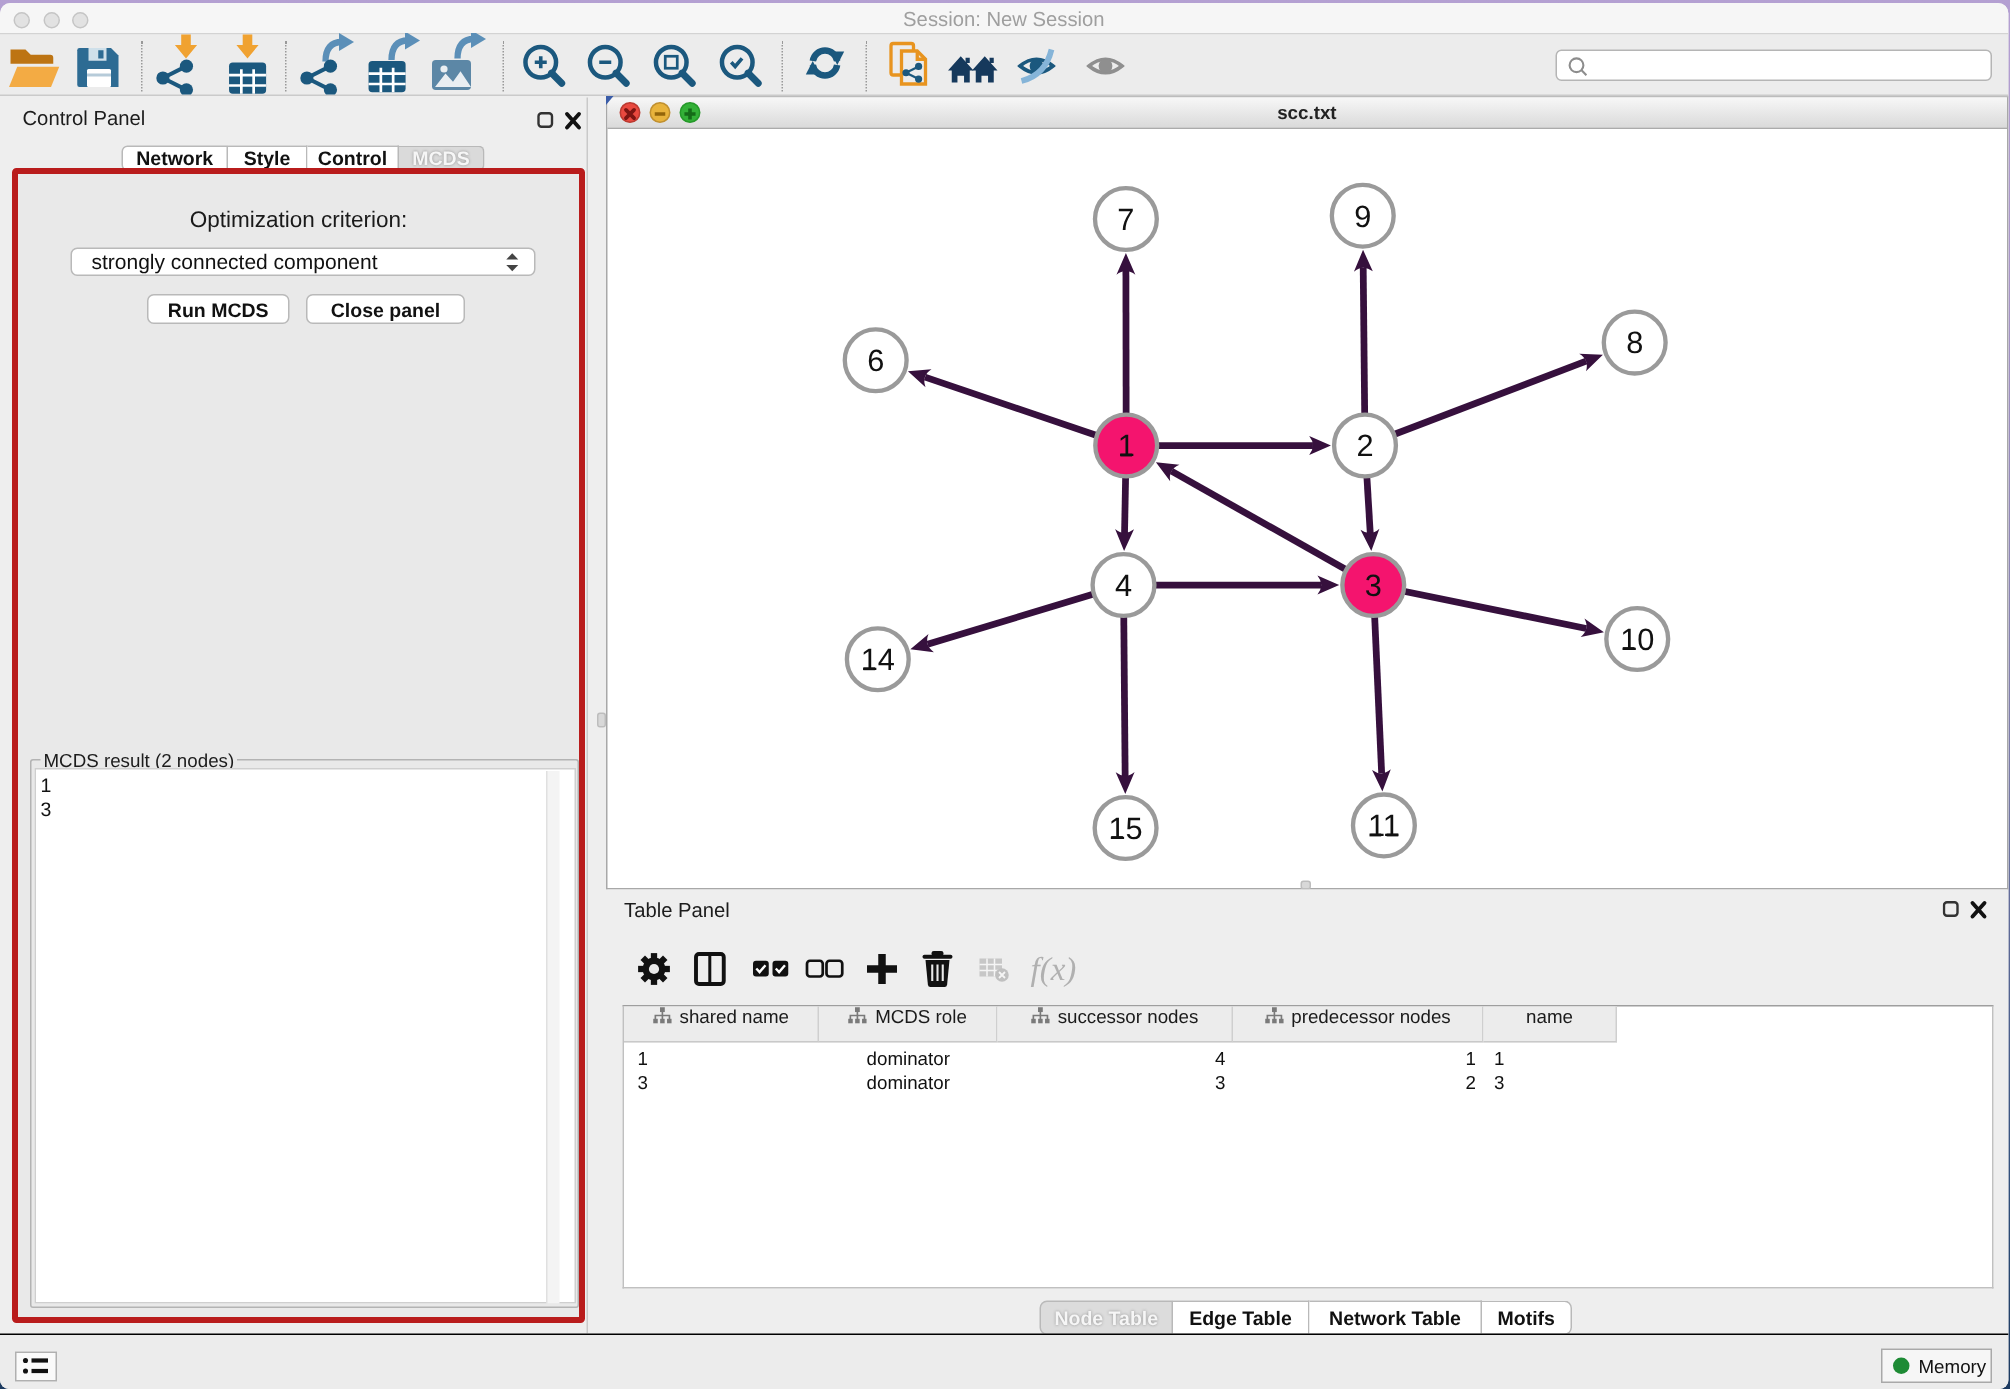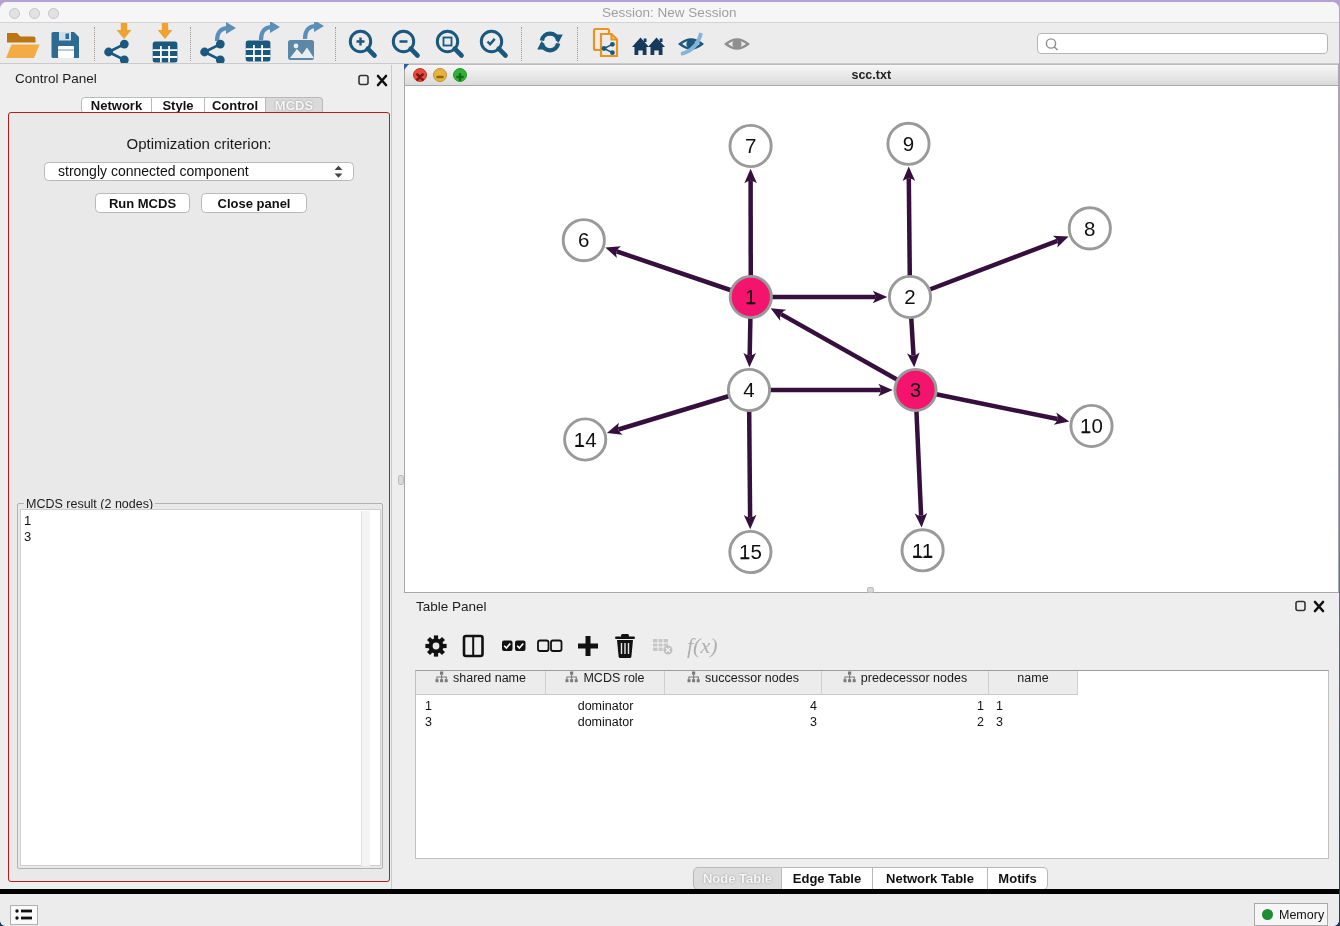--- a/index.html
+++ b/index.html
@@ -14,21 +14,21 @@
   background:#e2e2e2; border:1px solid #c5c5c5; }
 #title { position:absolute; top:3px; width:100%; text-align:center; font-size:13.5px; color:#9f9f9f; }
 #toolbar { position:absolute; left:0; top:21px; width:100%; height:41px; background:#ececec;
   border-bottom:1px solid #cacaca; }
 .vsep { position:absolute; top:4px; height:34px; width:0px; border-left:1px dotted #999; }
 #search { position:absolute; left:1037px; top:9.5px; width:291px; height:21px; background:#fff;
   border:1px solid #b5b5b5; border-radius:4px; }
 #cpanel { position:absolute; left:0; top:63px; width:392px; height:824px; background:#eeeeee; border-right:1px solid #c9c9c9; }
 .phead { font-size:13.5px; color:#1c1c1c; }
 #cp-box { position:absolute; left:8px; top:47px; width:382px; height:770px;
-  background:#e9e9e9; border:1px solid #b91c1c; border-radius:3px; }
+  background:#e9e9e9; border:4px solid #b91c1c; border-radius:3px; }
 .tabstrip { position:absolute; display:flex; height:17px; font-size:13px; font-weight:bold; }
 .tab { background:#fff; border:1px solid #b9b9b9; border-left:none; color:#111;
   display:flex; align-items:center; justify-content:center; }
 .tab.first { border-left:1px solid #b9b9b9; border-radius:4px 0 0 4px; }
 .tab.last { border-radius:0 4px 4px 0; }
 .tab.sel { background:#dadada; color:#f6f6f6; text-shadow:0 0 2px #8f8f8f; }
 .btn { position:absolute; background:#fff; border:1px solid #b9b9b9; border-radius:4.5px;
   font-size:13px; font-weight:bold; color:#111; display:flex; align-items:center; justify-content:center; }
 #combo { position:absolute; left:35px; top:49px; width:310px; height:18.5px; background:#fff;
   border:1px solid #b9b9b9; border-radius:4.5px; font-size:13.5px; color:#111;
@@ -52,21 +52,21 @@
 #ttable { position:absolute; left:11px; top:77px; width:914px; height:189px; background:#fff;
   border:1px solid #c0c0c0; border-top:1px solid #9e9e9e; }
 .hcell { position:absolute; top:0; height:24px; background:#ececec; border-right:1px solid #cfcfcf;
   border-bottom:1px solid #c9c9c9; font-size:12.5px; color:#1a1a1a;
   display:flex; justify-content:center; }
 .rcell { position:absolute; font-size:12.5px; color:#111; height:16px; line-height:16px; }
 #btabs { position:absolute; display:flex; height:23px; font-size:13px; font-weight:bold;justify-content:center; }
 .btab { background:#fff; border:1px solid #b9b9b9; border-left:none; color:#111;
   display:flex; align-items:center; justify-content:center; }
 #statusbar { position:absolute; left:0; top:887px; width:100%; height:37px; background:#ececec;
-  border-top:5px solid #000000; }
+  border-top:1px solid #000000; }
 #membtn { position:absolute; left:1254px; top:9px; width:74px; height:23px; background:#f6f6f6;
   border:1px solid #a9a9a9; font-size:12.5px; color:#111; display:flex; align-items:center; }
 #listbtn { position:absolute; left:10px; top:11px; width:28px; height:20px; background:#fafafa;
   border:1px solid #b0b0b0; }
 </style></head>
 <body>
 <div id="app">
   <div id="titlebar">
     <div class="tl" style="left:9px"></div>
     <div class="tl" style="left:28.5px"></div>

